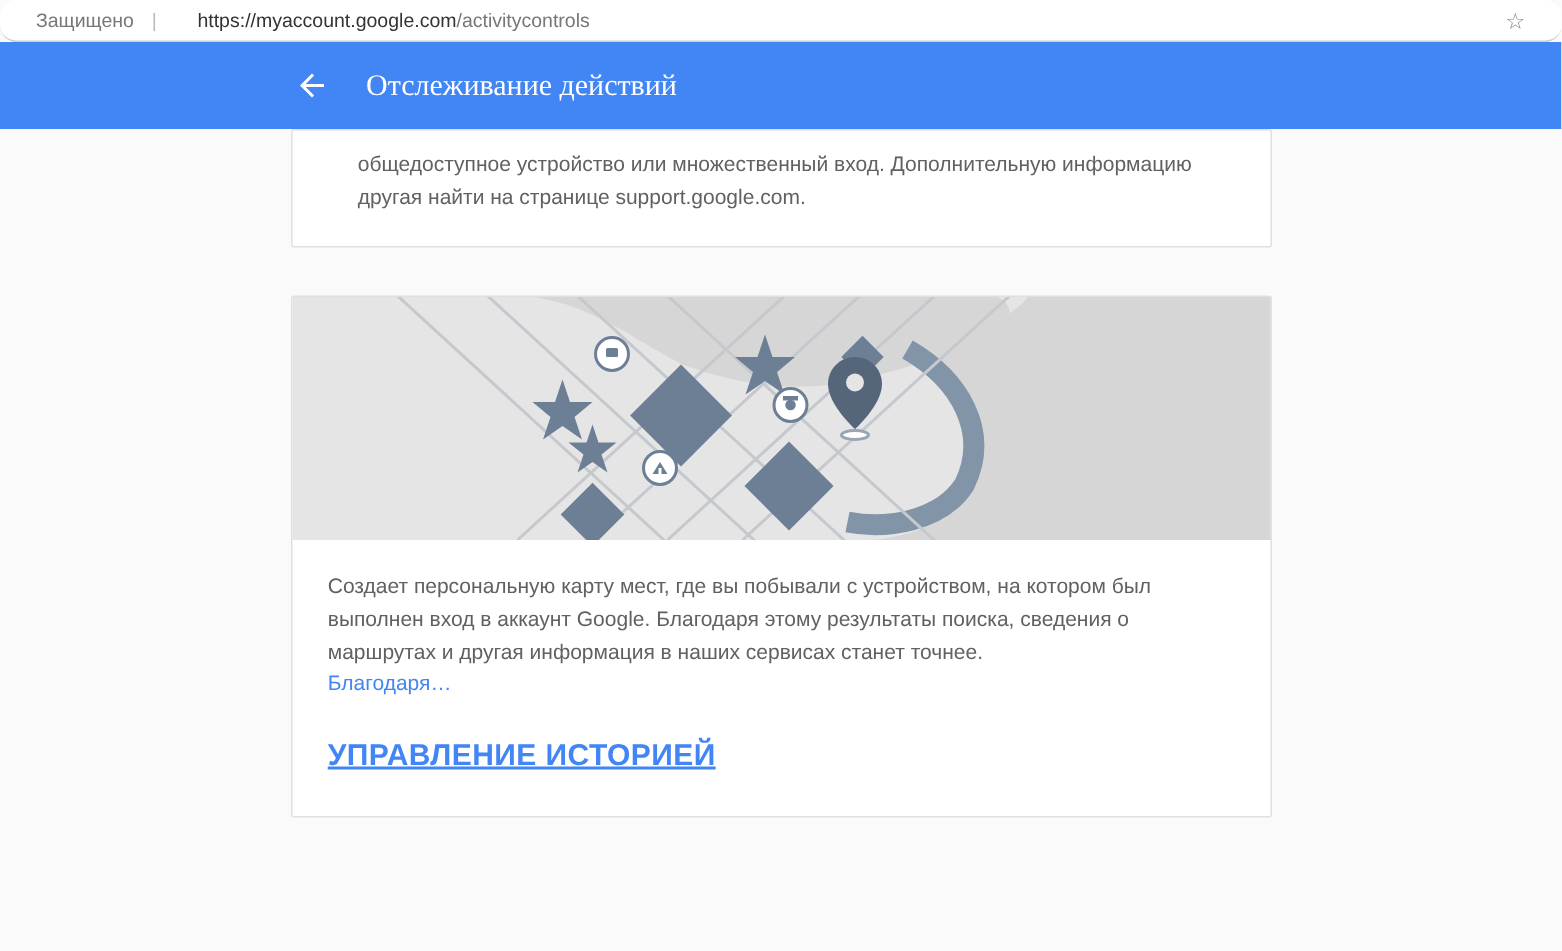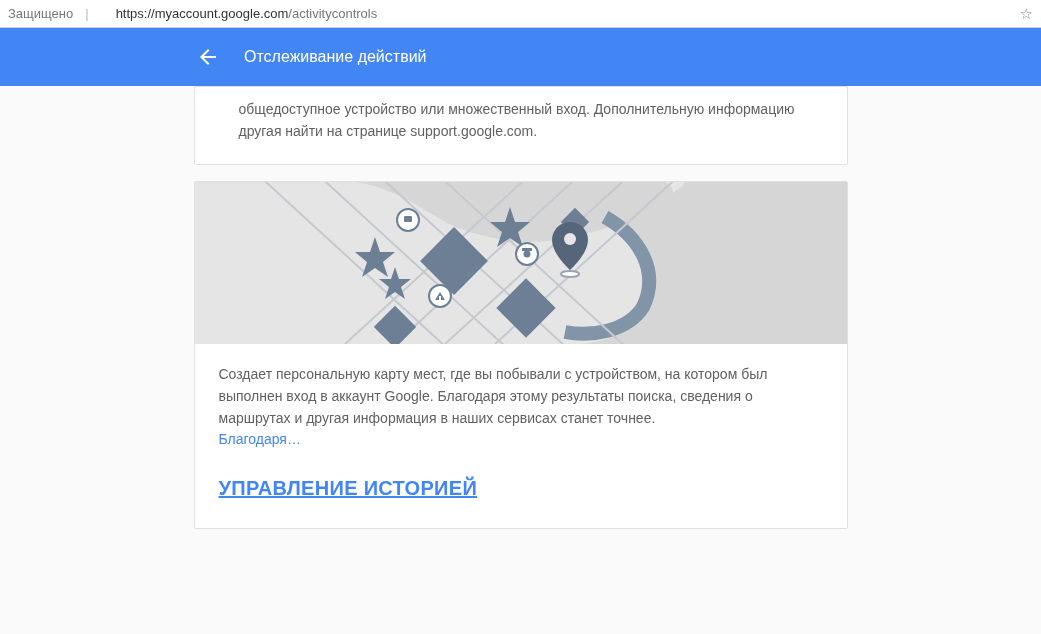--- a/index.html
+++ b/index.html
@@ -9,23 +9,24 @@
   width: 1041px;
   height: 634px;
   overflow: hidden;
 }
 .addr-bar {
   height: 28px;
   background: #fff;
   border-bottom: 1px solid #ccc;
   display: flex;
   align-items: center;
-  padding: 0 8px;
+  padding: 0 24px;
   font-size: 13px;
   color: #555;
+  border-radius: 11px;
 }
 .addr-secure { color: #777; margin-right: 6px; }
 .addr-sep { color: #bbb; margin: 0 6px; }
 .addr-url { color: #333; margin-left: 21px; }
 .addr-url .path { color: #777; }
 .addr-star { margin-left: auto; color: #888; font-size: 15px; }
 
 .header {
   height: 58px;
   background: #4285f4;
@@ -33,34 +34,34 @@
   align-items: center;
   padding-left: 196px;
   color: #fff;
 }
 .back-arrow {
   width: 24px;
   height: 24px;
   cursor: pointer;
   margin-right: 24px;
 }
-.header-title { font-size: 16px; font-weight: 400; }
+.header-title { font-size: 20px; font-weight: 400; font-family: Liberation Serif, serif; }
 
 .content {
   padding-top: 0;
   display: flex;
   flex-direction: column;
   align-items: center;
 }
 .card {
   width: 654px;
   background: #fff;
   border: 1px solid #e0e0e0;
   border-radius: 2px;
-  margin-bottom: 16px;
+  margin-bottom: 32px;
 }
 .card-top-partial {
   padding: 12px 24px 22px 44px;
   font-size: 14px;
   color: #616161;
   line-height: 1.55;
 }
 
 .map-illustration {
   height: 162px;

